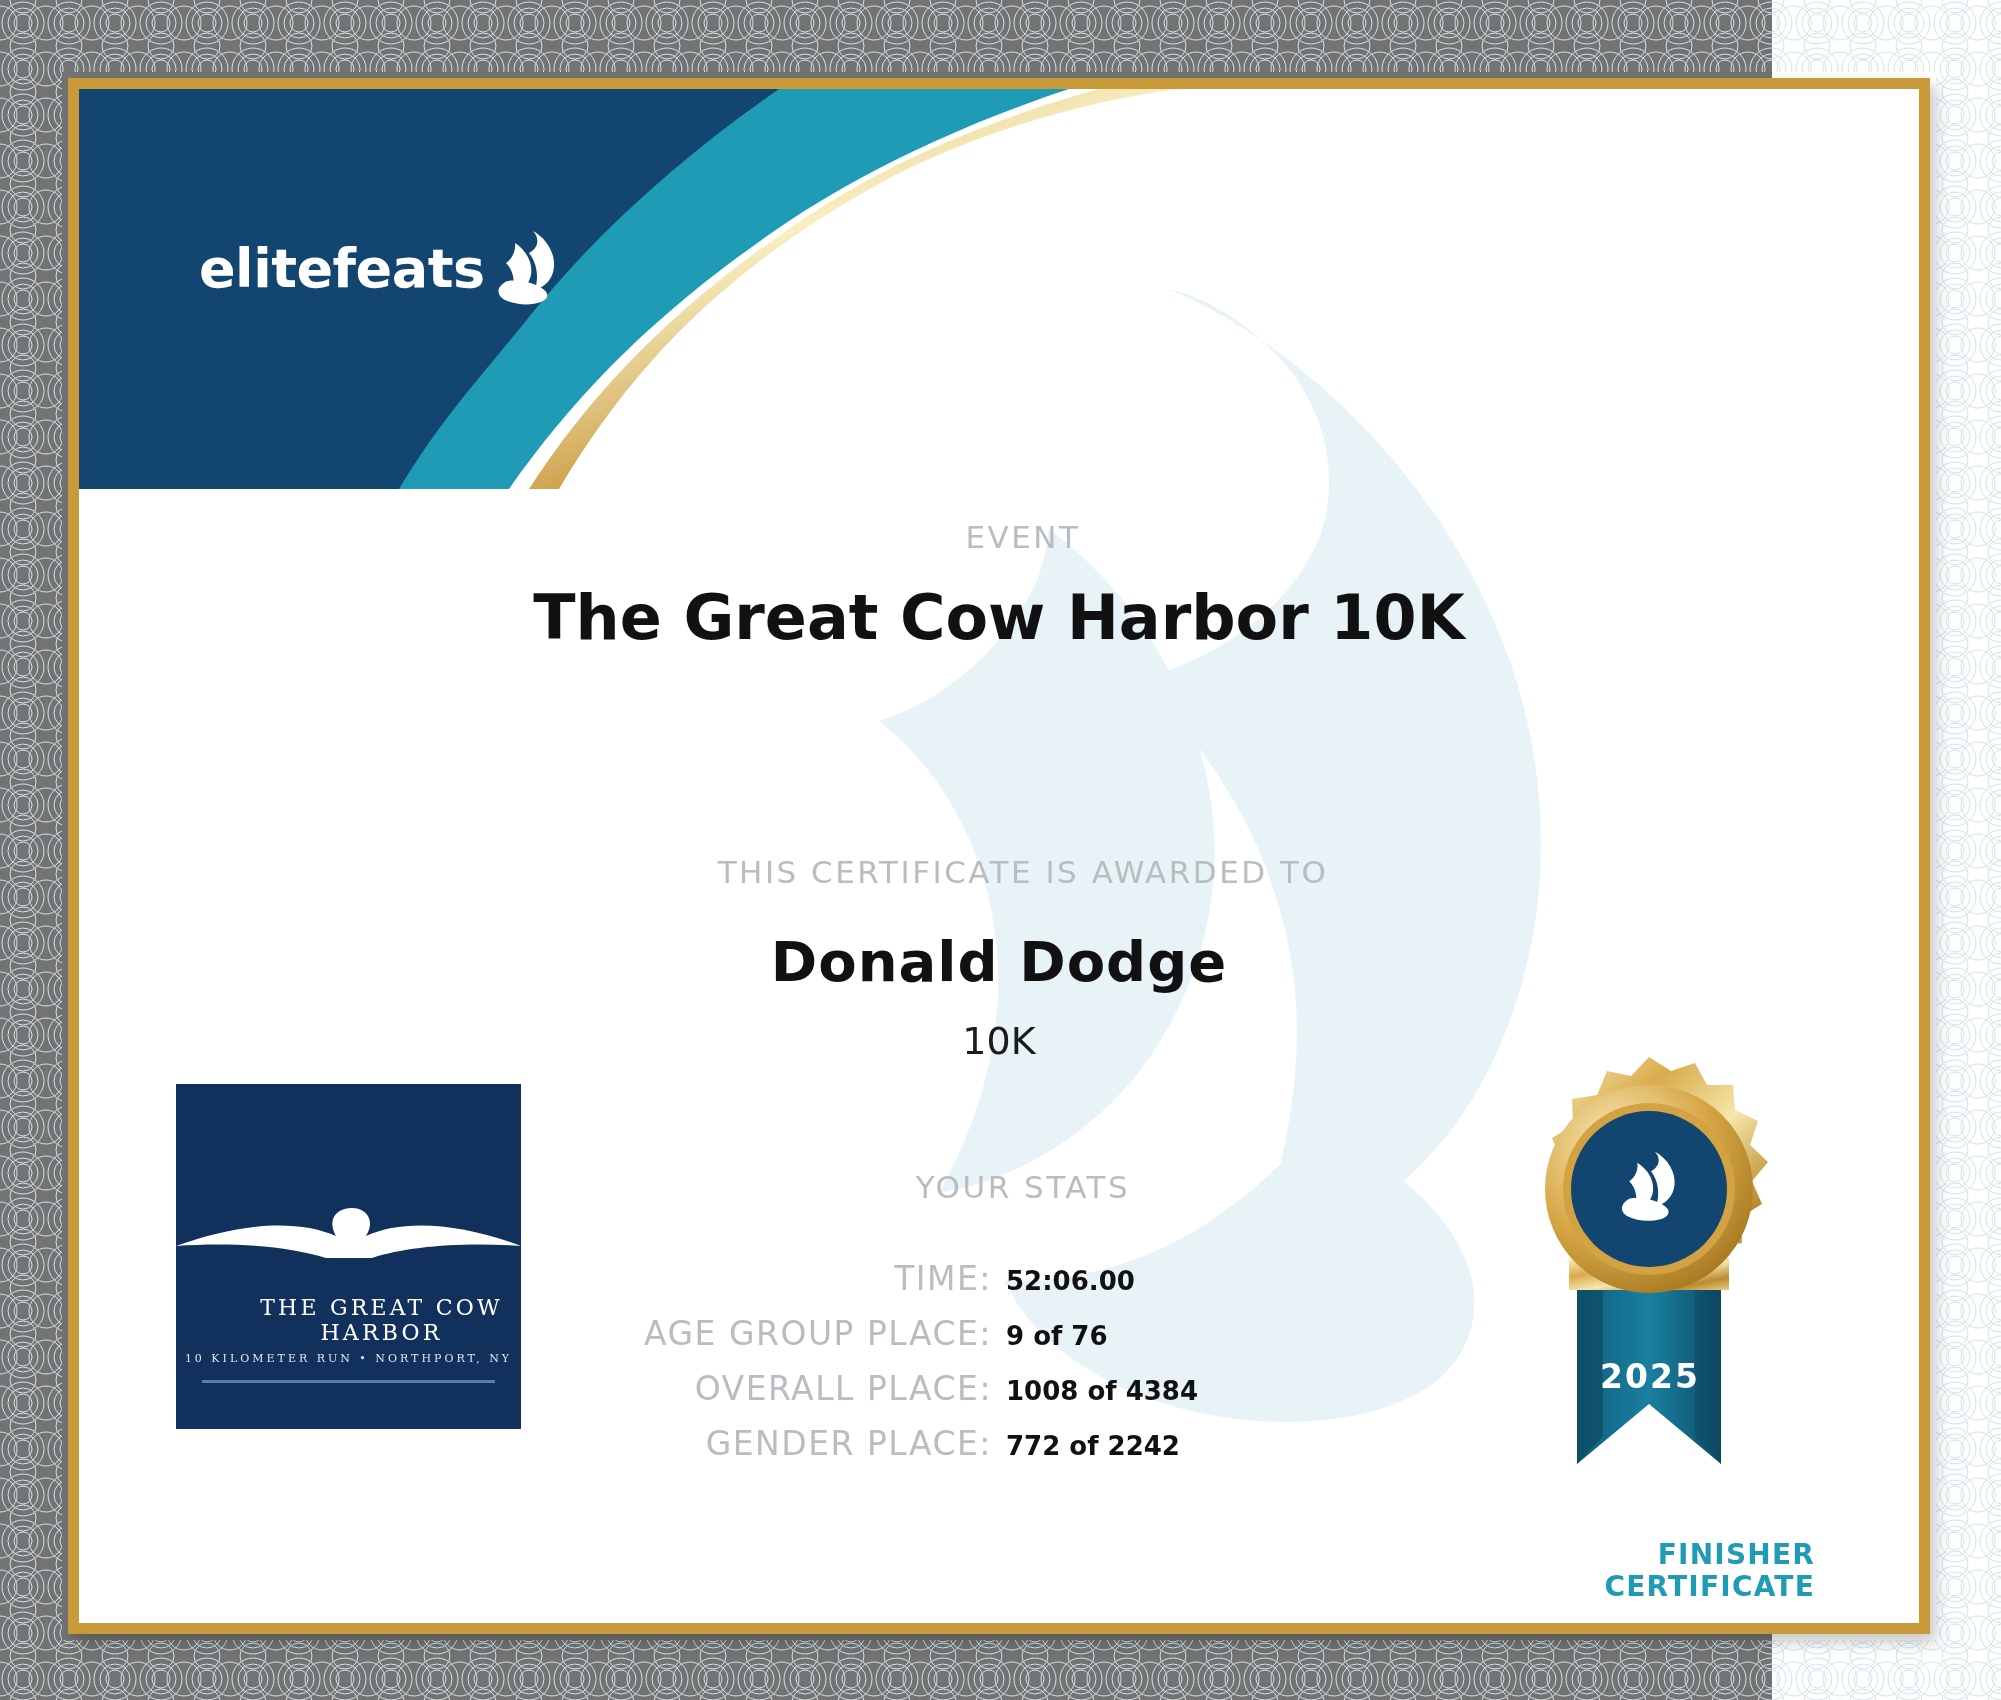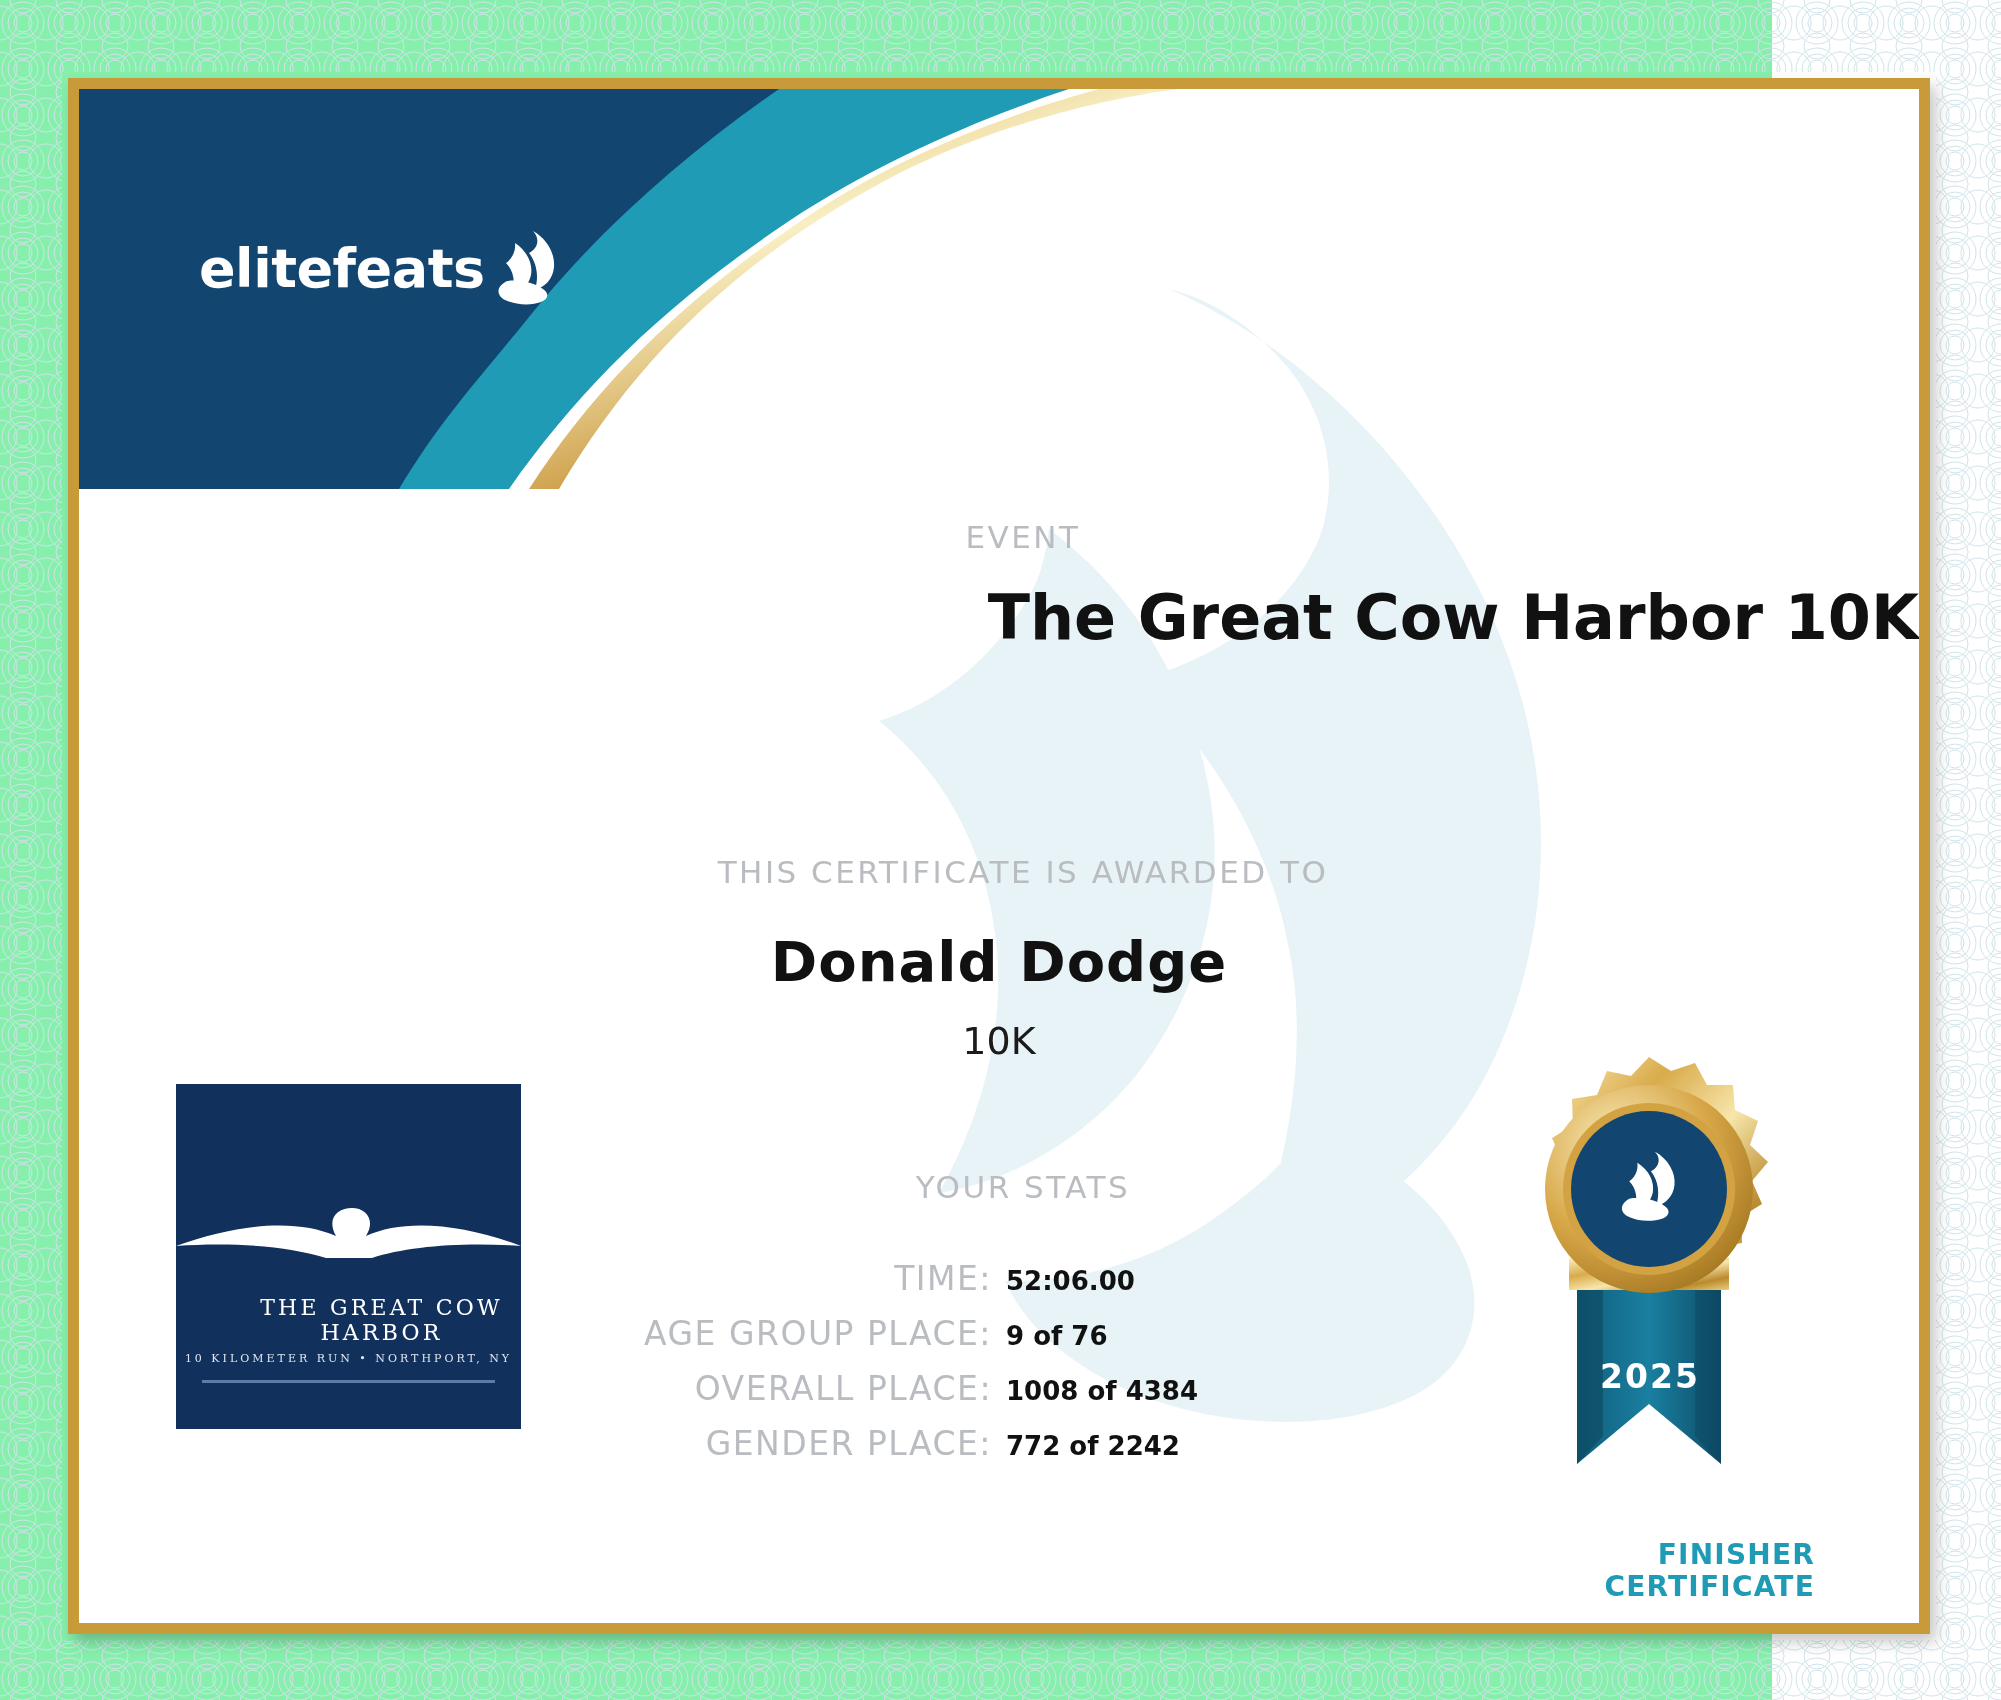--- a/index.html
+++ b/index.html
@@ -12,21 +12,21 @@
     height: 1700px;
     font-family: "DejaVu Sans", sans-serif;
     overflow: hidden;
   }
 
   
   #page {
     position: relative;
     width: 1772px;
     height: 1700px;
-    background: #86efac;
+    background: #737373;
   }
   #guilloche {
     position: absolute;
     left: 0; top: 0;
     width: 2001px;
     height: 1700px;
   }
 
   
   #cert {
@@ -91,21 +91,20 @@
     font-weight: 500;
     font-family: "DejaVu Sans", sans-serif;
     padding-left: 24px;
   }
   .big-title {
     color: #111111;
     font-size: 62px;
     font-weight: bold;
     letter-spacing: 0px;
     font-family: "DejaVu Sans", sans-serif;
-    text-align: right;
   }
   .name {
     color: #111111;
     font-size: 56px;
     font-weight: bold;
     letter-spacing: 1px;
     font-family: "DejaVu Sans", sans-serif;
   }
   .sub-distance {
     color: #1b1b1b;

